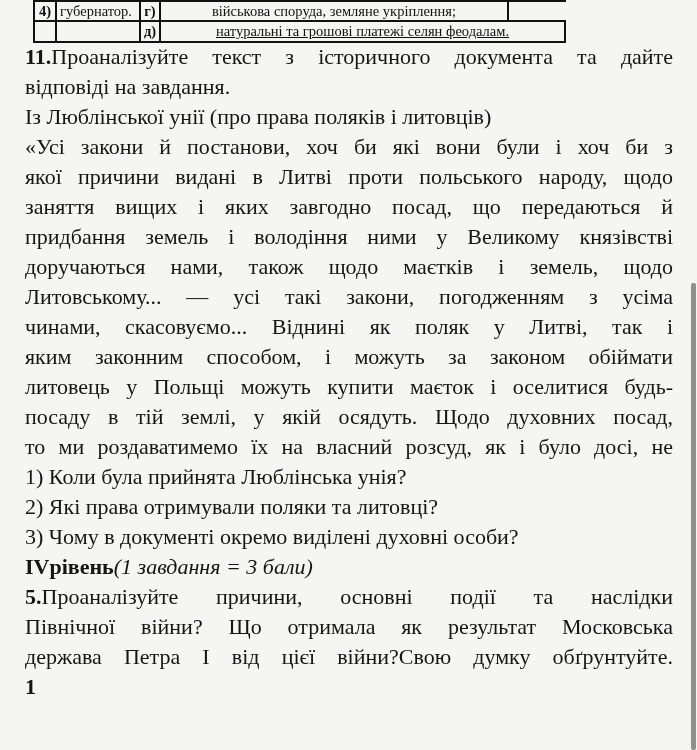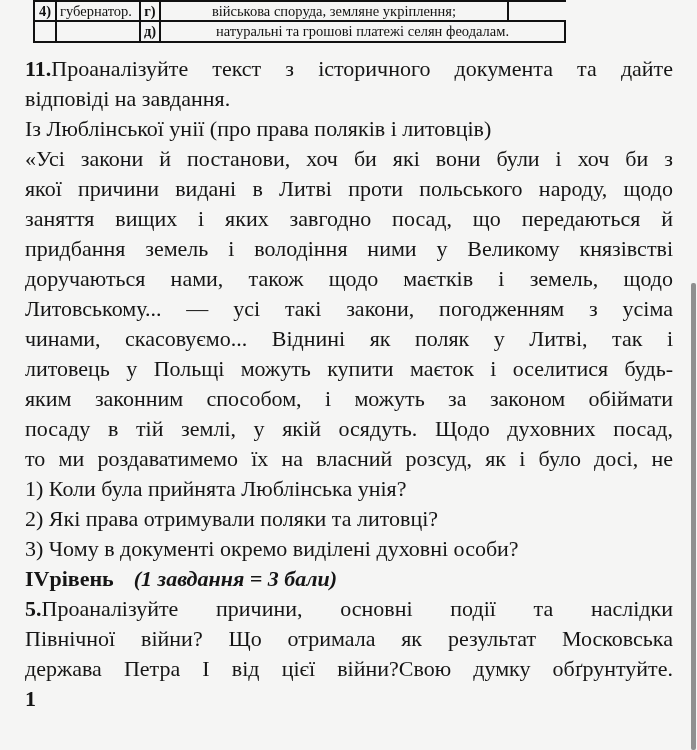--- a/index.html
+++ b/index.html
@@ -25,31 +25,31 @@
     border-right: 2px solid #111;
     display: flex; align-items: center; justify-content: center;
     box-sizing: border-box; padding: 0 2px;
     height: 18px; overflow: hidden; white-space: nowrap;
   }
   .trow.r2 .tcell { height: 19px; }
   .cnum { width: 22px; font-weight: bold; }
   .cword { width: 84px; justify-content: flex-start; padding-left: 3px; }
   .clet { width: 20px; font-weight: bold; }
   .ctext1 { width: 348px; text-align: right; }
-  .ctext2 { width: 405px; }
+  .ctext2 { width: 405px; text-decoration: underline; }
 
   
   .text {
-    position: absolute; left: 25px; top: 54px; width: 648px;
+    position: absolute; left: 25px; top: 42px; width: 648px;
     font-size: 22px;
   }
   .line { height: 30px; line-height: 30px; text-align: left; }
   .line.j { text-align: justify; text-align-last: justify; }
   .b { font-weight: bold; }
-  .bib { font-weight: bold; font-style: italic; margin-left: 20px; }
+  .bib { font-weight: normal; font-style: italic; }
 
   
   .scrollbar {
     position: absolute; right: 1px; top: 283px;
     width: 5px; height: 467px;
     background: #8f8f8f; border-radius: 2px;
   }
 </style>
 </head>
 <body>
@@ -75,22 +75,22 @@
     <div class="line j"><span class="b">11.</span><span>Проаналізуйте текст з історичного документа та дайте</span></div>
     <div class="line">відповіді на завдання.</div>
     <div class="line">Із Люблінської унії (про права поляків і литовців)</div>
     <div class="line j">«Усі закони й постанови, хоч би які вони були і хоч би з</div>
     <div class="line j">якої причини видані в Литві проти польського народу, щодо</div>
     <div class="line j">заняття вищих і яких завгодно посад, що передаються й</div>
     <div class="line j">придбання земель і володіння ними у Великому князівстві</div>
     <div class="line j">доручаються нами, також щодо маєтків і земель, щодо</div>
     <div class="line j">Литовському... — усі такі закони, погодженням з усіма</div>
     <div class="line j">чинами, скасовуємо... Віднині як поляк у Литві, так і</div>
+    <div class="line j">яким законним способом, і можуть за законом обіймати</div>
     <div class="line j">литовець у Польщі можуть купити маєток і оселитися будь-</div>
-    <div class="line j">яким законним способом, і можуть за законом обіймати</div>
     <div class="line j">посаду в тій землі, у якій осядуть. Щодо духовних посад,</div>
     <div class="line j">то ми роздаватимемо їх на власний розсуд, як і було досі, не</div>
     <div class="line">1) Коли була прийнята Люблінська унія?</div>
     <div class="line">2) Які права отримували поляки та литовці?</div>
     <div class="line">3) Чому в документі окремо виділені духовні особи?</div>
     <div class="line"><span class="b">IVрівень</span><span class="bib">(1 завдання = 3 бали)</span></div>
     <div class="line j"><span class="b">5.</span><span>Проаналізуйте причини, основні події та наслідки</span></div>
     <div class="line j">Північної війни? Що отримала як результат Московська</div>
     <div class="line j">держава Петра I від цієї війни?Свою думку обґрунтуйте.</div>
     <div class="line"><span class="b">1</span></div>

